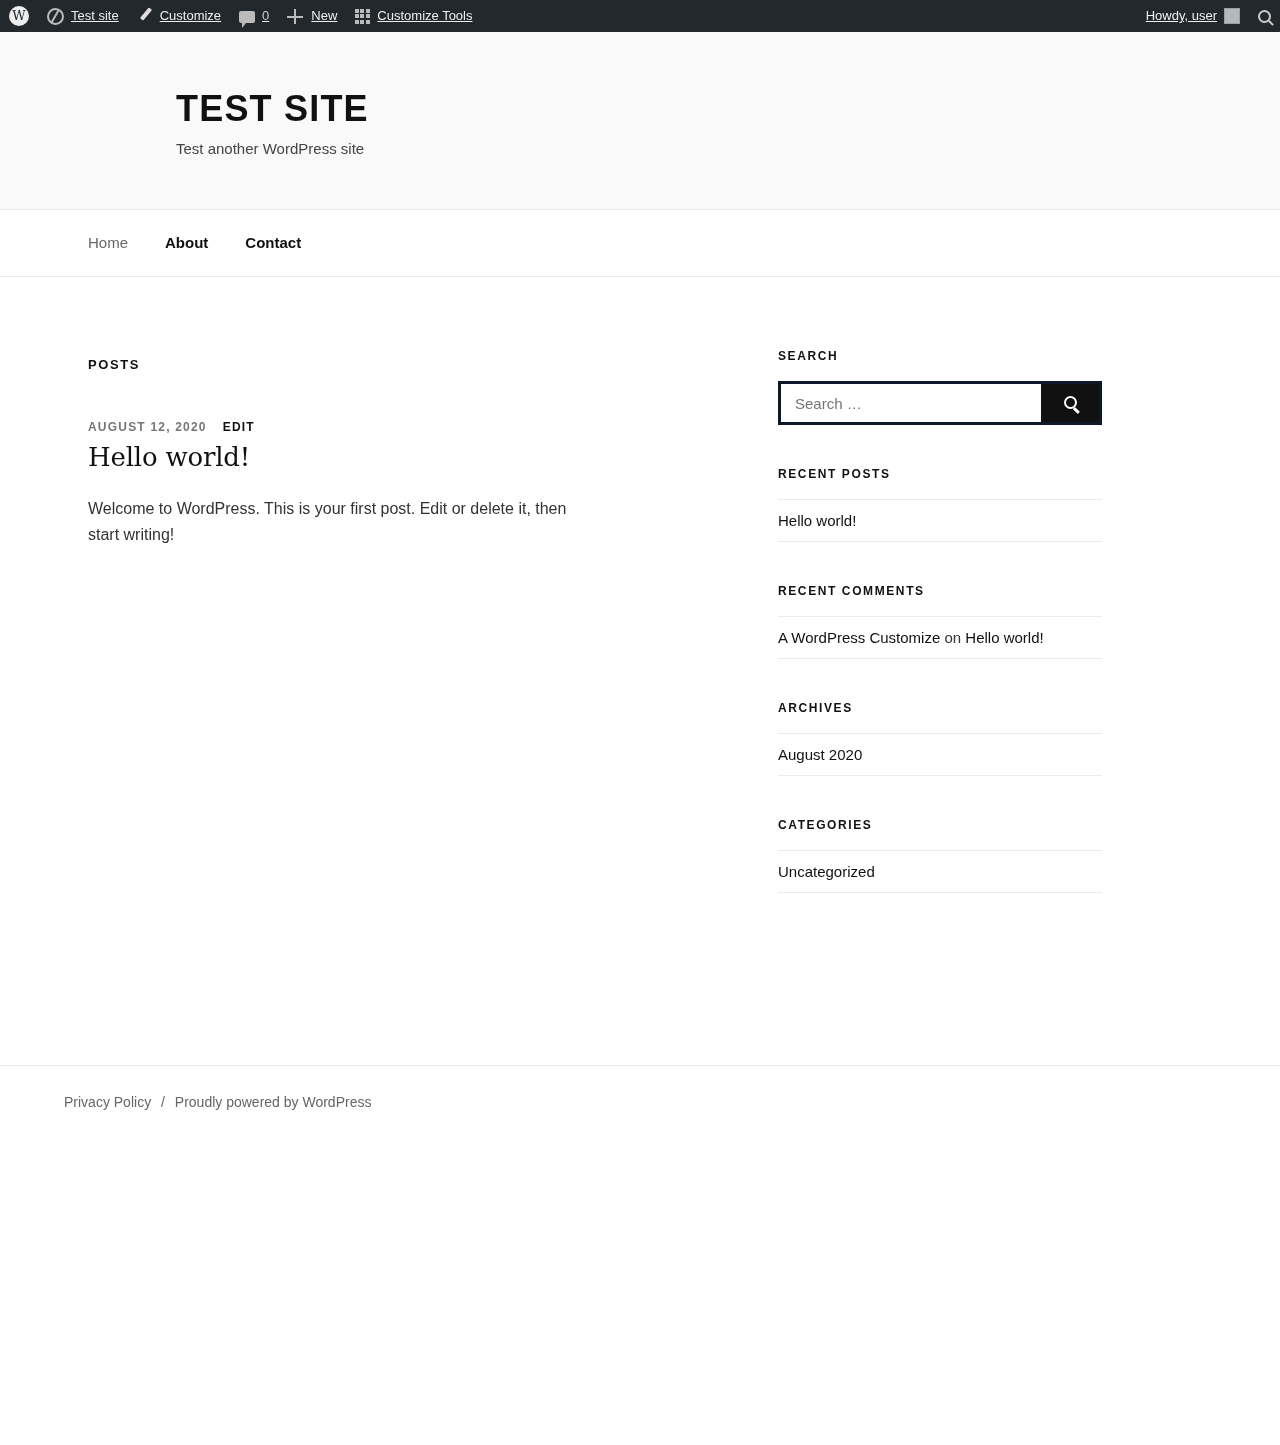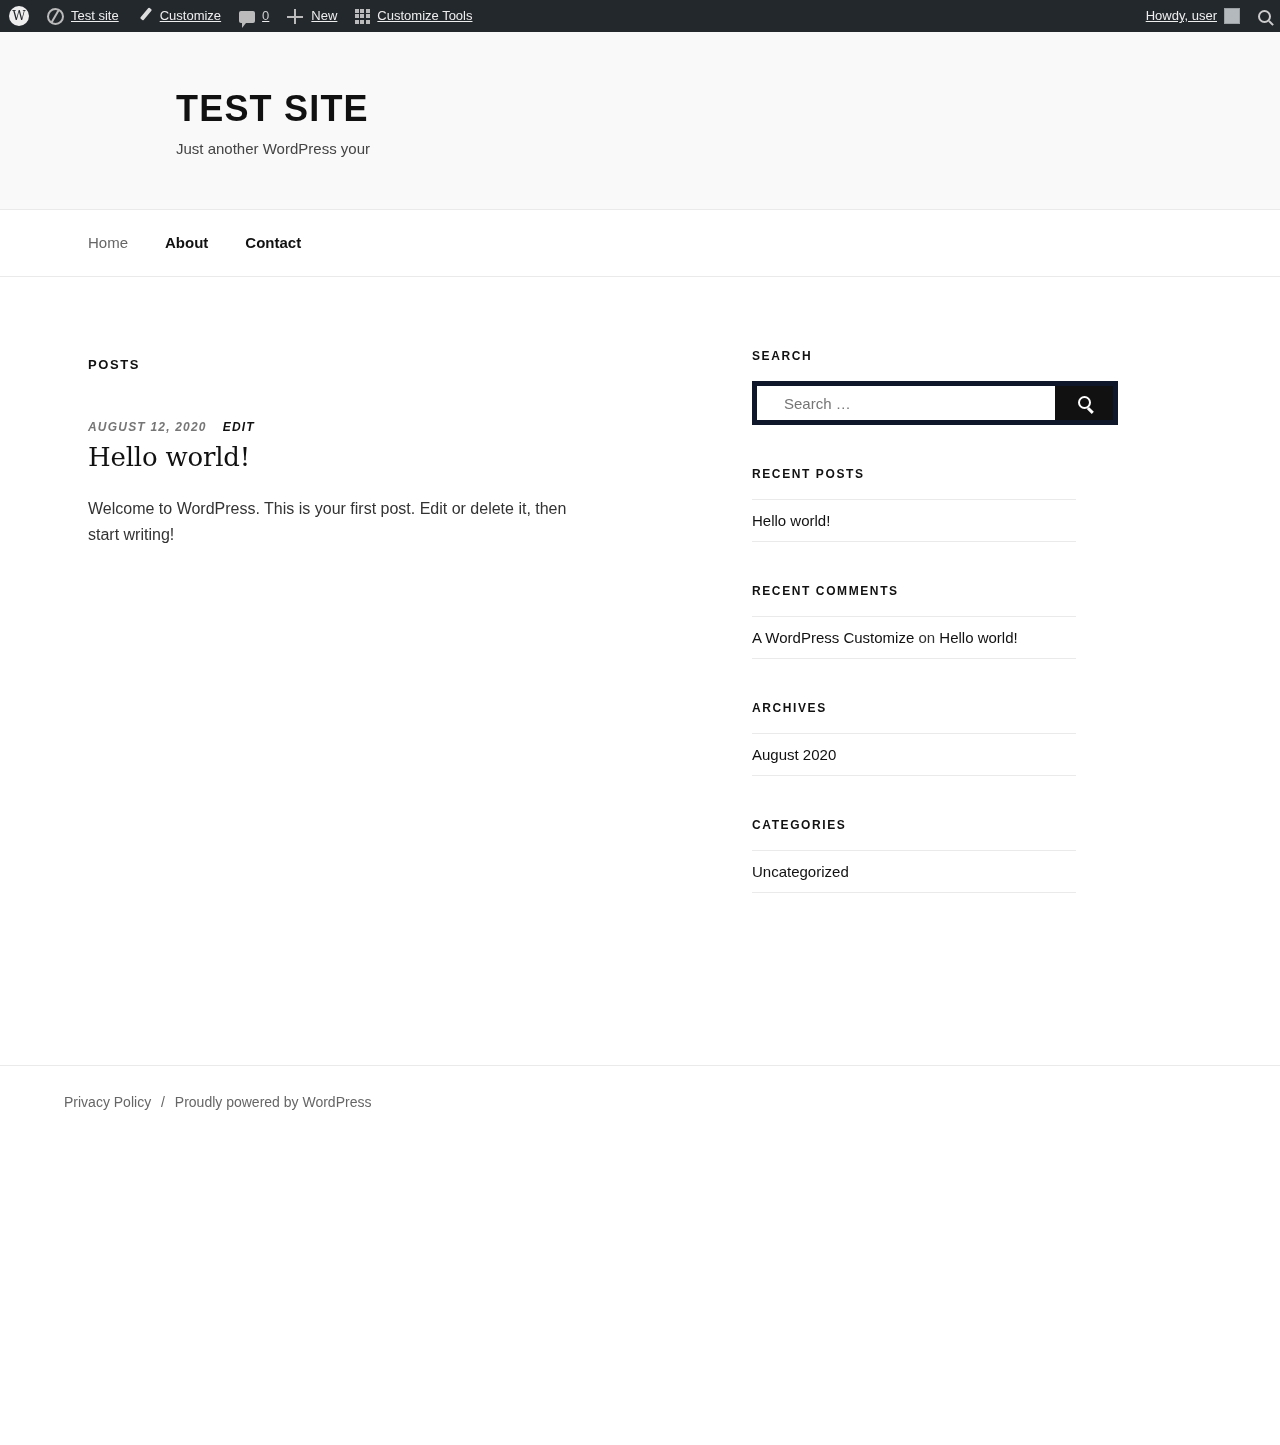--- a/index.html
+++ b/index.html
@@ -211,21 +211,20 @@
   }
   .entry-meta {
     font-size: 12px;
     letter-spacing: 1.2px;
     font-weight: bold;
     text-transform: uppercase;
     margin-bottom: 6px;
     display: flex;
     gap: 16px;
     align-items: baseline;
-    font-style: italic;
   }
   .entry-meta a {
     color: #767676;
     text-decoration: none;
   }
   .entry-meta a.edit-link { color: #111; }
   .entry-title {
     font-size: 26px;
     font-weight: normal;
     margin: 8px 0 24px 0;
@@ -237,38 +236,37 @@
     font-size: 16px;
     line-height: 1.6;
     color: #333;
     margin: 0;
     max-width: 500px;
   }
 
   
   .sidebar {
     width: 324px;
-    margin-left: 86px;
+    margin-left: 112px;
     flex: none;
   }
   .widget { margin-bottom: 42px; }
   .widget-title {
     font-size: 12px;
     letter-spacing: 1.6px;
     font-weight: bold;
     text-transform: uppercase;
     color: #111;
     margin: 0 0 18px 0;
   }
   .search-form {
     display: flex;
-    border: 5px solid #0f172a;
+    border: 3px solid #0f172a;
     height: 44px;
-    width: 366px;
-    padding-left: 13px;
+    width: 324px;
   }
   .search-form input[type=text] {
     border: 0;
     outline: none;
     flex: 1;
     padding: 0 14px;
     font-size: 15px;
     color: #666;
     font-family: "Liberation Sans", sans-serif;
   }
@@ -362,21 +360,21 @@
     <span class="avatar-box"></span>
   </a>
   <a class="ab-item" href="#">
     <span class="icon-search-ab"></span>
   </a>
 </div>
 
 <header class="site-header">
   <div class="wrap">
     <h1 class="site-title">Test site</h1>
-    <p class="site-desc">Just another WordPress your</p>
+    <p class="site-desc">Test another WordPress site</p>
   </div>
 </header>
 
 <nav class="site-nav">
   <ul>
     <li class="current">
       <a href="#">Home</a>
     </li>
     <li>
       <a href="#">About</a>

